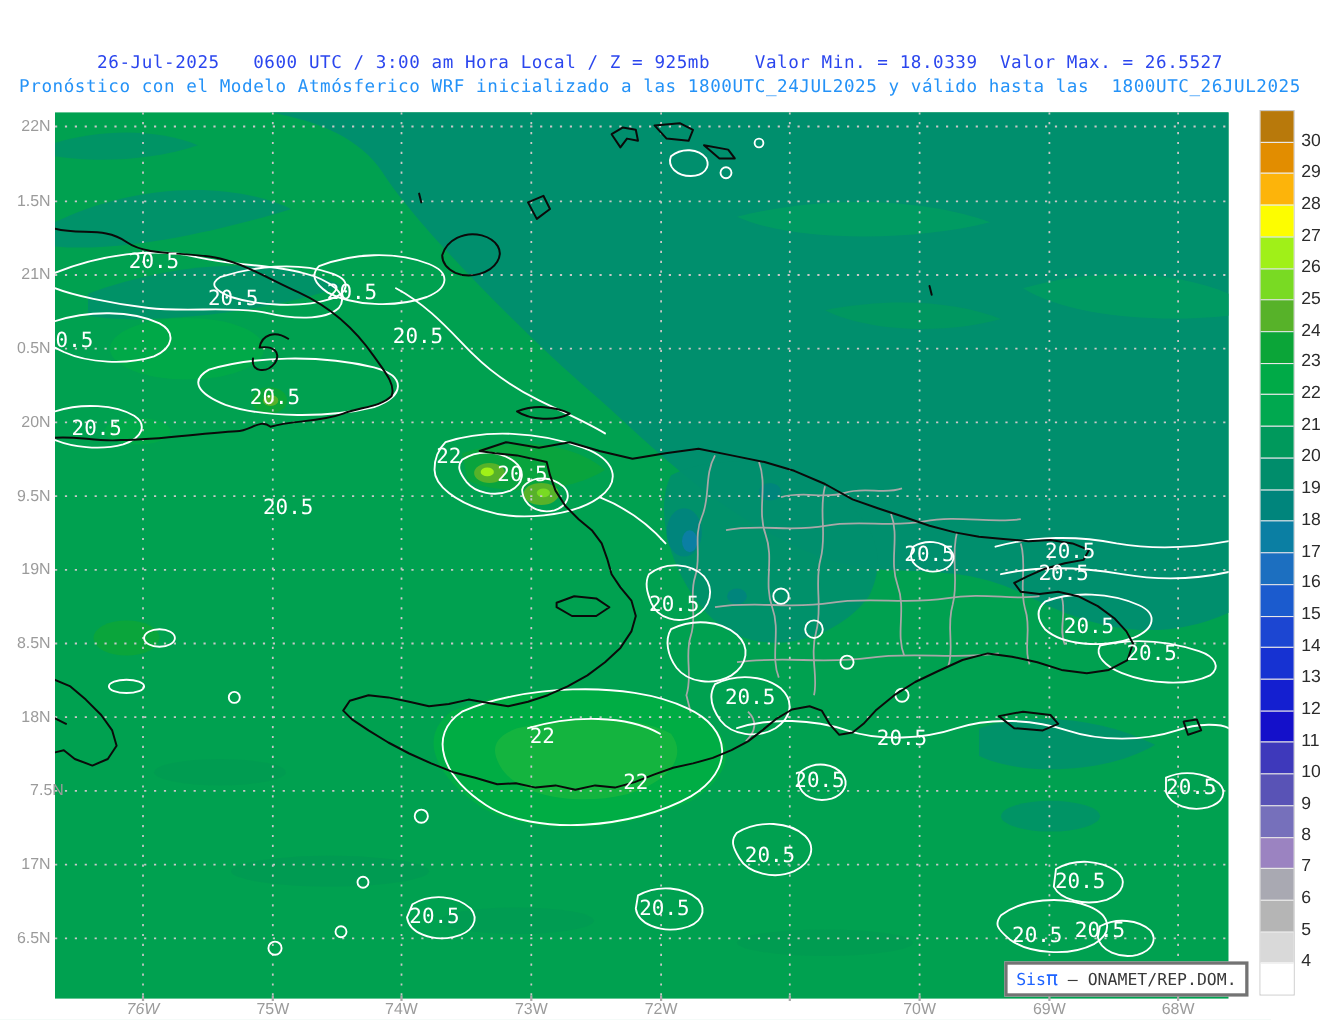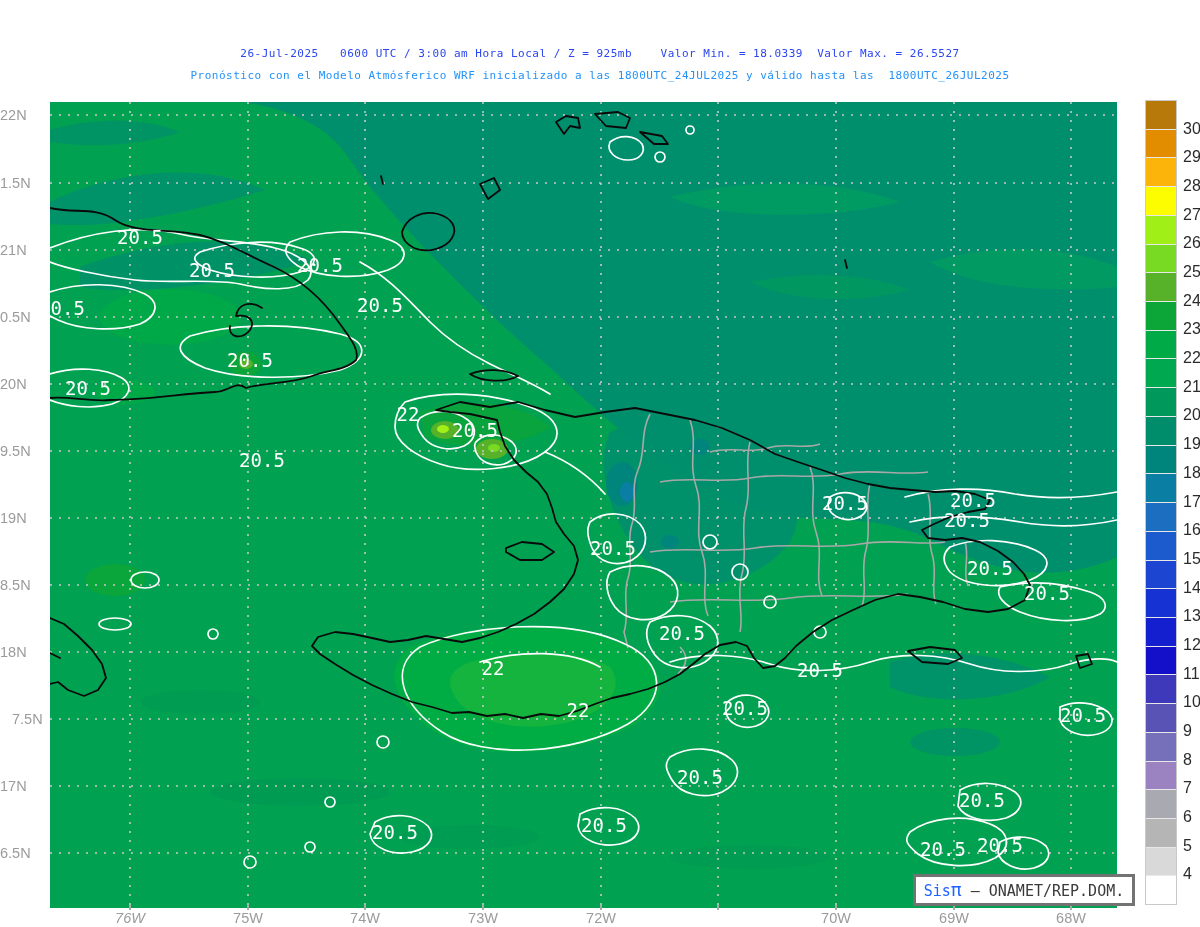--- a/index.html
+++ b/index.html
@@ -1,26 +1,26 @@
 <!DOCTYPE html>
 <html><head>
 <meta charset="utf-8">
 <style>
   html,body{margin:0;padding:0;background:#fff;}
   #stage{position:relative;width:1200px;height:927px;background:#ffffff;overflow:hidden;
          font-family:"DejaVu Sans Mono",monospace;}
   #title{position:absolute;left:0;top:4px;width:1200px;text-align:center;
          font-size:26px;letter-spacing:2px;color:#1c1c1c;white-space:pre;}
   .hdr{position:absolute;left:0;width:1200px;text-align:center;white-space:pre;
-       font-size:11px;letter-spacing:0.5px;}
+       font-size:16px;letter-spacing:0.5px;}
   #hdr1{top:47px;}
   #hdr2{top:69px;}
   #mapwrap{position:absolute;left:50px;top:102px;width:1067px;height:806px;}
   svg text.clabel{font-family:"DejaVu Sans Mono",monospace;font-size:19px;fill:#ffffff;}
-  .ylab{position:absolute;width:46px;text-align:left;font-family:"Liberation Sans",sans-serif;
+  .ylab{position:absolute;width:46px;text-align:right;font-family:"Liberation Sans",sans-serif;
         font-size:14.5px;color:#9b9b9b;height:18px;line-height:18px;}
   .xlab{position:absolute;width:60px;text-align:center;font-family:"Liberation Sans",sans-serif;
         font-size:14.5px;color:#9b9b9b;top:910px;}
   .xtick{position:absolute;width:2px;height:5px;background:#aaaaaa;top:905px;}
   #cbar{position:absolute;left:1145px;top:100px;width:30px;height:803px;
         border:1px solid #c9c9c9;display:flex;flex-direction:column;}
   #cbar .cell{flex:1;border-top:1px solid #e8e8e8;}
   #cbar .cell:first-child{border-top:none;}
   .cblab{position:absolute;left:1183px;width:34px;font-family:"Liberation Sans",sans-serif;
          font-size:16px;color:#2b2b2b;height:16px;line-height:16px;}

